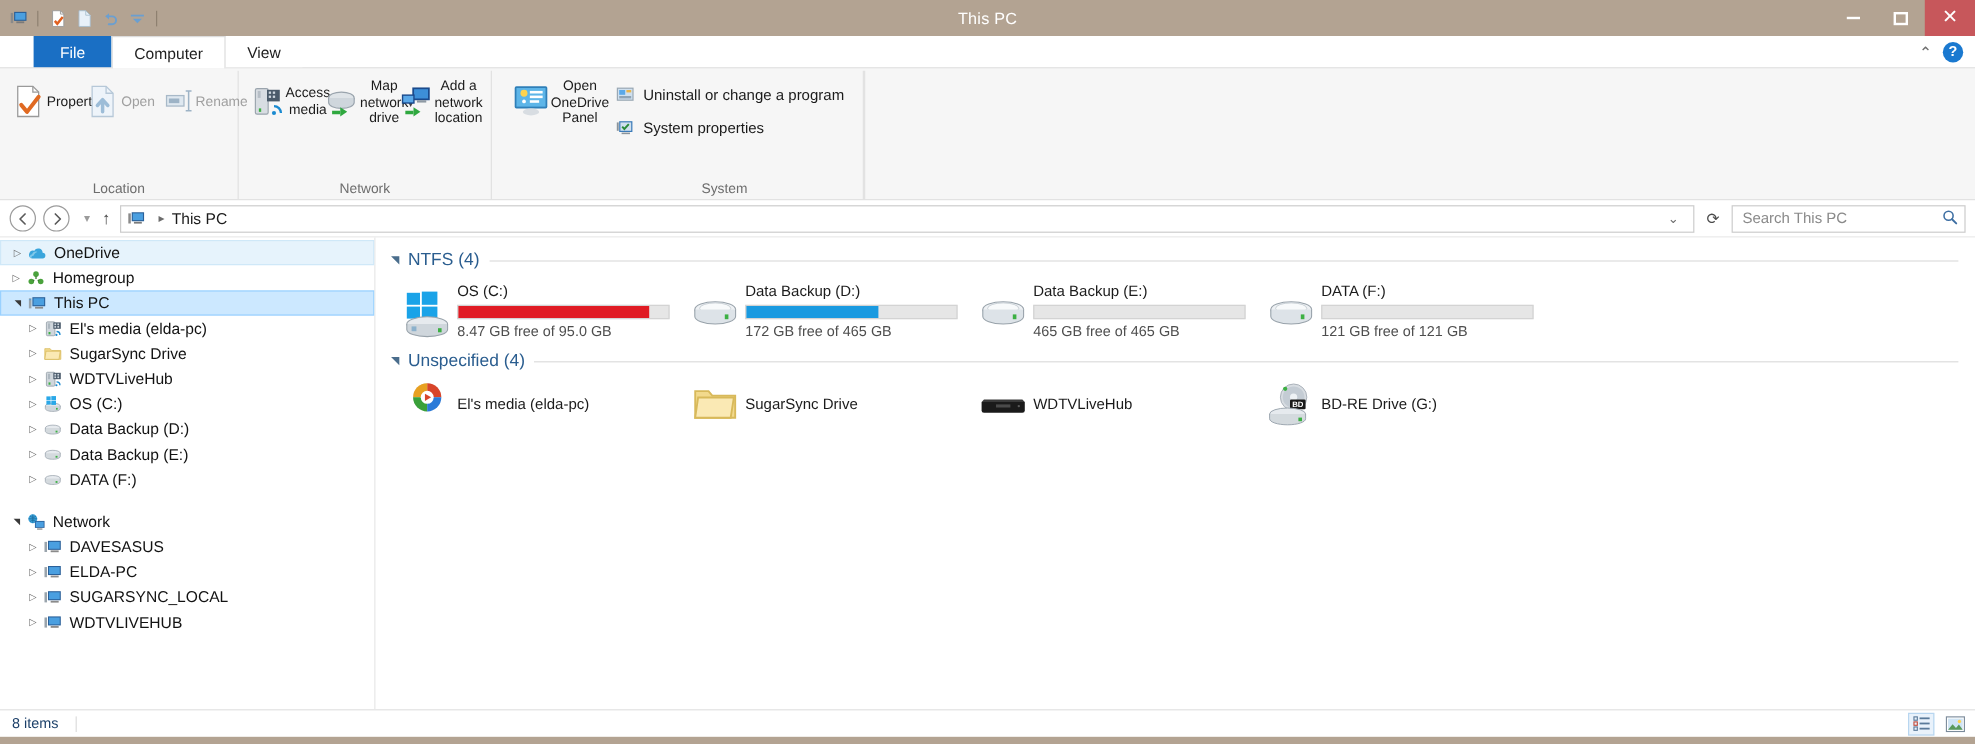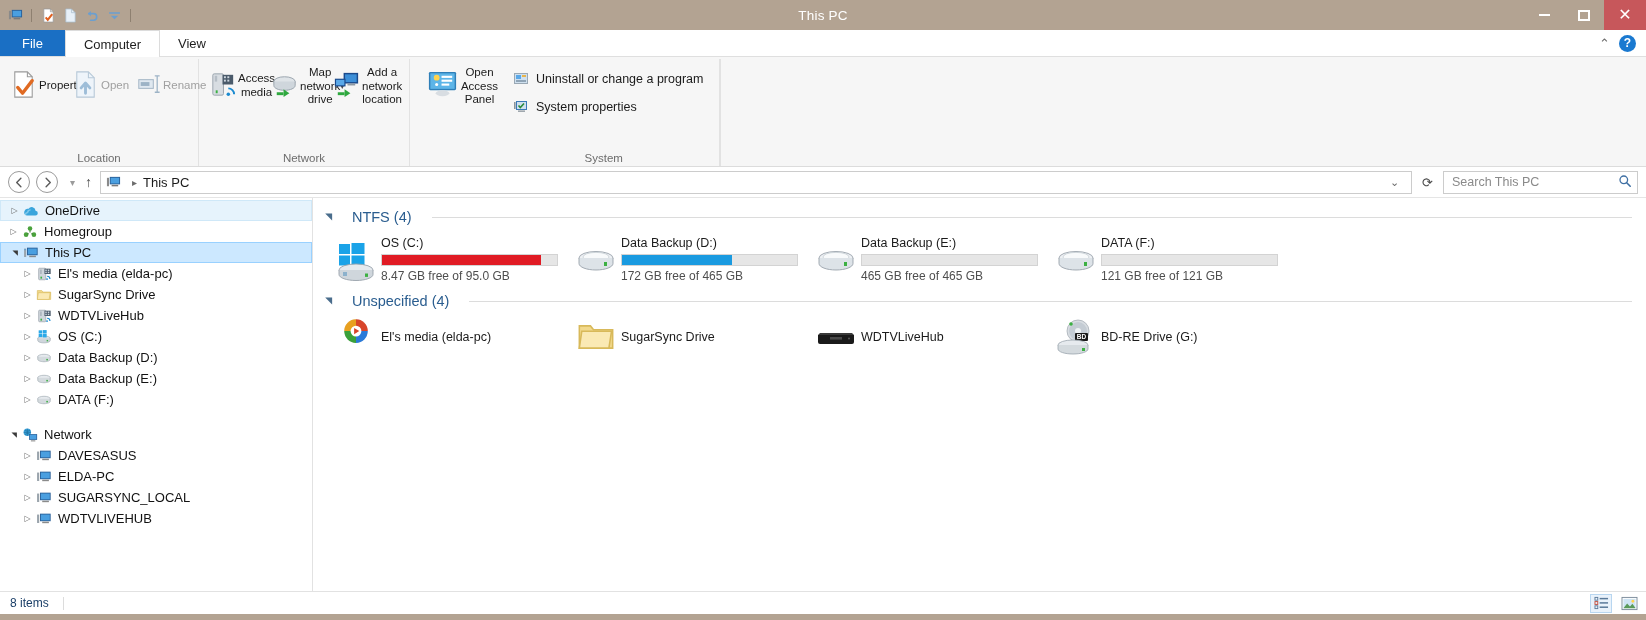--- a/index.html
+++ b/index.html
@@ -68,20 +68,21 @@
 
   
   .tabrow {
     height: 27px;
     background: #fff;
     display: flex;
     align-items: stretch;
     position: relative;
     flex: 0 0 27px;
     border-bottom: 1px solid #dfdfdf;
+    padding-left: 28px;
   }
   .tab {
     padding: 0 18px;
     display: flex; align-items: center;
     font-size: 13px;
     color: #1e1e1e;
     background: #fff;
   }
   .tab.file {
     background: #1a6fc4;
@@ -228,21 +229,21 @@
     flex: 0 0 15px;
   }
   .tree-arrow.open { color: #3a3a3a; }
   .tree-ico { width: 17px; height: 17px; margin-right: 6px; flex: 0 0 17px; display:flex; align-items:center; justify-content:center; }
   .tree-gap { height: 14px; }
 
   
   .content { flex: 1; background: #fff; padding: 8px 0 0 10px; overflow: hidden; }
   .grouphdr {
     display: flex; align-items: center;
-    gap: 20px;
+    gap: 8px;
     padding: 3px 14px 3px 2px;
     margin-bottom: 2px;
   }
   .grouphdr-arrow { color: #4a6d8c; font-size: 9px; }
   .grouphdr-txt { color: #2a5d8f; font-size: 14.5px; white-space: nowrap; }
   .grouphdr-line { flex: 1; height: 1px; background: #dcdcdc; }
   .tilegrid { display: flex; flex-wrap: wrap; }
   .tile {
     width: 240px;
     height: 56px;
@@ -447,21 +448,21 @@
                 <rect x="3" y="4" width="28" height="19" rx="1.5" fill="#2f7fb8"></rect>
                 <rect x="4.5" y="5.5" width="25" height="16" fill="#5db5e8"></rect>
                 <circle cx="11" cy="10" r="3" fill="#ffd34d"></circle>
                 <rect x="16" y="8" width="11" height="2.2" fill="#fff"></rect>
                 <rect x="16" y="12" width="11" height="2.2" fill="#fff"></rect>
                 <circle cx="11" cy="17" r="1.6" fill="#fff"></circle>
                 <rect x="16" y="16" width="8" height="2.2" fill="#fff"></rect>
                 <ellipse cx="17" cy="26" rx="7" ry="3" fill="#d8dde2"></ellipse>
               </svg>
           </span>
-          <span>Open Access Panel</span>
+          <span>Open OneDrive Panel</span>
         </div>
         <div class="rsmall-col">
           <div class="rsmall">
             <span class="rsmall-ico">
               <svg width="16" height="16" viewBox="0 0 16 16">
                   <rect x="1" y="2" width="14" height="11" fill="#9aa8b4"></rect>
                   <rect x="2" y="3" width="12" height="9" fill="#cfe0ef"></rect>
                   <rect x="3" y="4" width="5" height="4" fill="#5aa8e8"></rect>
                   <rect x="9" y="4" width="4" height="2" fill="#e8b44a"></rect>
                   <rect x="3" y="9" width="10" height="2" fill="#8fa4b6"></rect>

